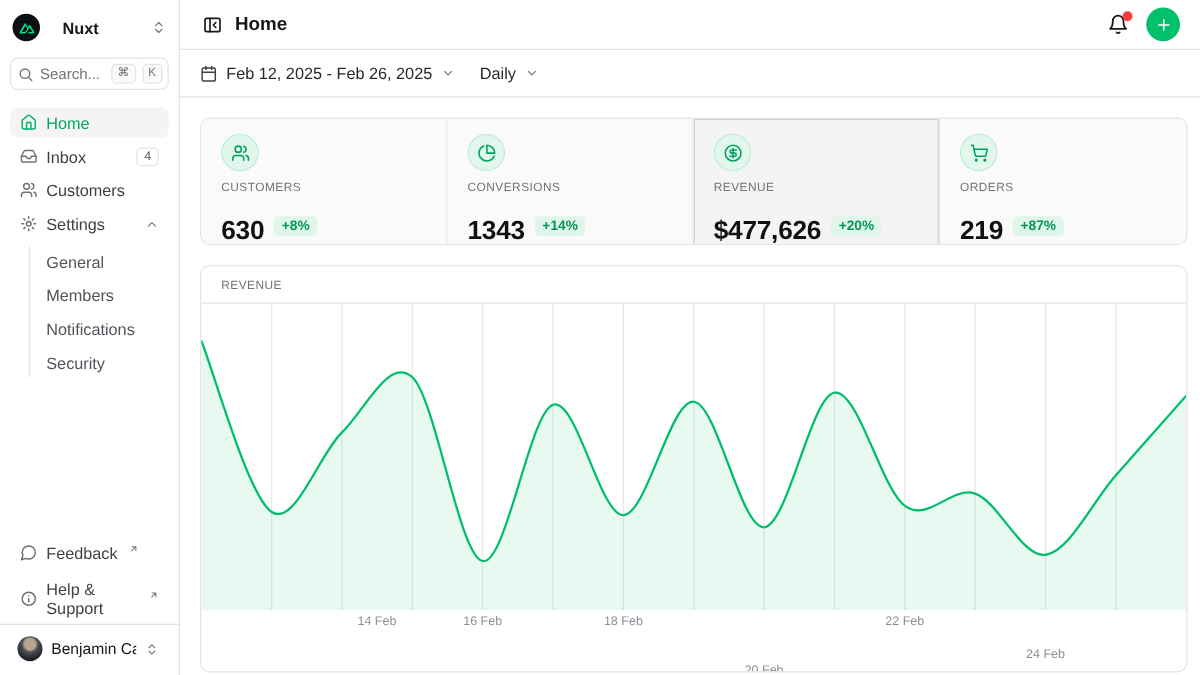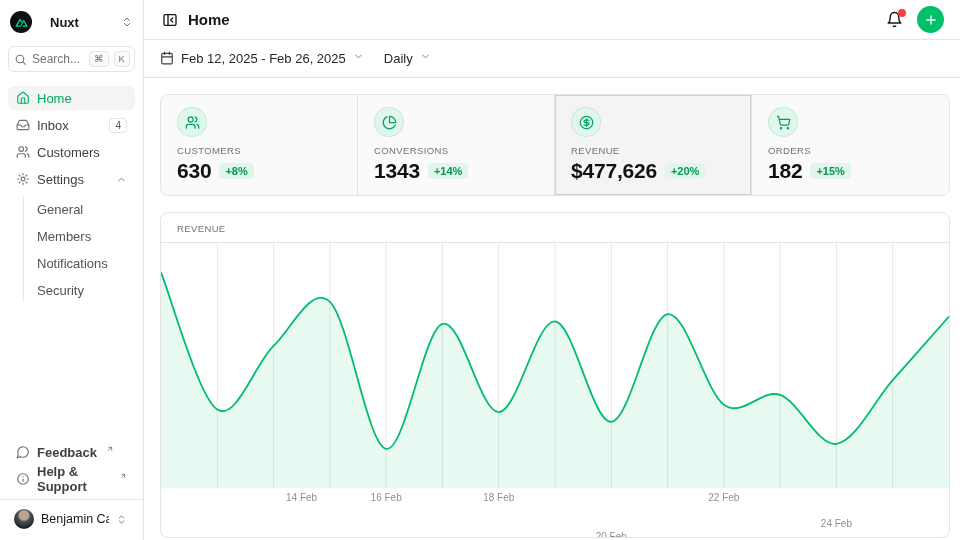--- a/index.html
+++ b/index.html
@@ -28,21 +28,21 @@
     border-radius:6px; font-size:13px; color:#3f3f46; cursor:pointer; }
   .nav-item .lbl { flex:1; white-space:nowrap; }
   .nav-item.active { background:#f4f4f5; color:#00a860; font-weight:500; }
   .nav-item.active .icon { color:#00b468; }
   .count-badge { font-size:10px; color:#52525b; border:1px solid #e4e4e7; border-radius:4px;
     padding:1px 5px; line-height:11px; background:#fff; }
   .submenu { margin-left:15px; border-left:1px solid #e4e4e7; padding-left:6px;
     display:flex; flex-direction:column; gap:3px; margin-top:3px; }
   .submenu .nav-item { padding:0 7px; color:#52525b; }
   .spacer { flex:1; }
-  .side-foot { display:flex; flex-direction:column; gap:3px;font-weight:bold; }
+  .side-foot { display:flex; flex-direction:column; gap:13px; }
   .ext-arrow { color:#71717a; margin-left:2px; position:relative; top:-4px; }
   .divider { border-top:1px solid #e4e4e7; margin:8px -8px 6px; }
   .user-row { display:flex; align-items:center; gap:7px; padding:2px 8px 2px 6px; height:26px; cursor:pointer; }
   .avatar { width:20px; height:20px; border-radius:50%; flex:none;
     background:radial-gradient(circle at 50% 32%, #b9a58d 0 26%, #4b4f57 38%, #1c1f26 75%); }
   .user-name { font-size:12.5px; font-weight:500; flex:1; white-space:nowrap; overflow:hidden; }
 
   
   .main { flex:1; display:flex; flex-direction:column; min-width:0; }
   .topbar { height:40px; border-bottom:1px solid #e4e4e7; display:flex; align-items:center;
@@ -51,37 +51,37 @@
   .icon-btn { background:none; border:none; cursor:pointer; display:inline-flex; align-items:center;
     justify-content:center; padding:2px; color:#18181b; position:relative; }
   .top-right { margin-left:auto; display:flex; align-items:center; gap:12px; }
   .notif-dot { position:absolute; top:0px; right:-1px; width:8px; height:8px; border-radius:50%;
     background:#f43f3f; }
   .plus-btn { width:27px; height:27px; border-radius:50%; background:#00c16a; border:none;
     color:#fff; display:flex; align-items:center; justify-content:center; cursor:pointer; }
 
   .toolbar { height:38px; border-bottom:1px solid #e4e4e7; display:flex; align-items:center;
     padding:0 16px; gap:20px; }
-  .tool-btn { display:flex; align-items:flex-start; gap:7px; background:none; border:none;
+  .tool-btn { display:flex; align-items:center; gap:7px; background:none; border:none;
     font-family:inherit; font-size:13px; font-weight:500; color:#27272a; cursor:pointer; }
   .chev { color:#71717a; }
 
   .content { padding:16px 10px 0 16px; }
 
   
   .stats-panel { width:790px; height:102px; border:1px solid #e4e4e7; border-radius:8px;
     display:grid; grid-template-columns:repeat(4,1fr); overflow:hidden; background:#fafafa; }
   .stat-cell { padding:12px 16px; border-right:1px solid #e4e4e7; cursor:pointer; background:#fafafa; }
   .stat-cell:last-child { border-right:none; }
   .stat-cell.selected { background:#f4f4f5; box-shadow:inset 0 0 0 1px #cfcfd4; }
   .stat-icon { width:30px; height:30px; border-radius:50%; background:#e1f6ec;
     box-shadow:inset 0 0 0 1px #c4ecd8; display:flex; align-items:center; justify-content:center;
     color:#00a35d; }
   .stat-label { margin-top:8px; font-size:9.5px; letter-spacing:0.04em; color:#71717a; font-weight:500; }
-  .stat-row { margin-top:3px; display:flex; align-items:center; gap:8px; }
+  .stat-row { margin-top:17px; display:flex; align-items:flex-start; gap:8px; }
   .stat-value { font-size:21px; font-weight:700; color:#111113; letter-spacing:-0.01em; }
   .stat-delta { font-size:11px; font-weight:600; color:#079455; background:#e0f6ea;
     border-radius:4px; padding:2px 6px; }
 
   
   .chart-panel { margin-top:16px; width:790px; height:326px; border:1px solid #e4e4e7;
     border-radius:8px; background:#fff; overflow:hidden; display:flex; flex-direction:column; }
   .chart-head { padding:10px 16px 8px; border-bottom:1px solid #e4e4e7; }
   .chart-label { font-size:9.5px; letter-spacing:0.04em; color:#71717a; font-weight:500; }
   .chart-value { font-size:24px; font-weight:700; color:#111113; margin-top:1px; letter-spacing:-0.01em; }
@@ -344,22 +344,22 @@
         <div class="stat-cell">
           <span class="stat-icon">
             <svg width="15" height="15" viewBox="0 0 24 24" fill="none" stroke="currentColor" stroke-width="2" stroke-linecap="round" stroke-linejoin="round">
                 <circle cx="8" cy="21" r="1"></circle>
                 <circle cx="19" cy="21" r="1"></circle>
                 <path d="M2.05 2.05h2l2.66 12.42a2 2 0 0 0 2 1.58h9.78a2 2 0 0 0 1.95-1.57l1.65-7.43H5.12"></path>
               </svg>
           </span>
           <div class="stat-label">ORDERS</div>
           <div class="stat-row">
-            <span class="stat-value">182</span>
-            <span class="stat-delta">+15%</span>
+            <span class="stat-value">219</span>
+            <span class="stat-delta">+87%</span>
           </div>
         </div>
       </section>
 
       <section class="chart-panel">
         <div class="chart-head">
           <div class="chart-label">REVENUE</div>
         </div>
         <div class="plot-wrap">
           <svg id="revenue-chart" width="788" height="245" viewBox="0 0 788 245">

